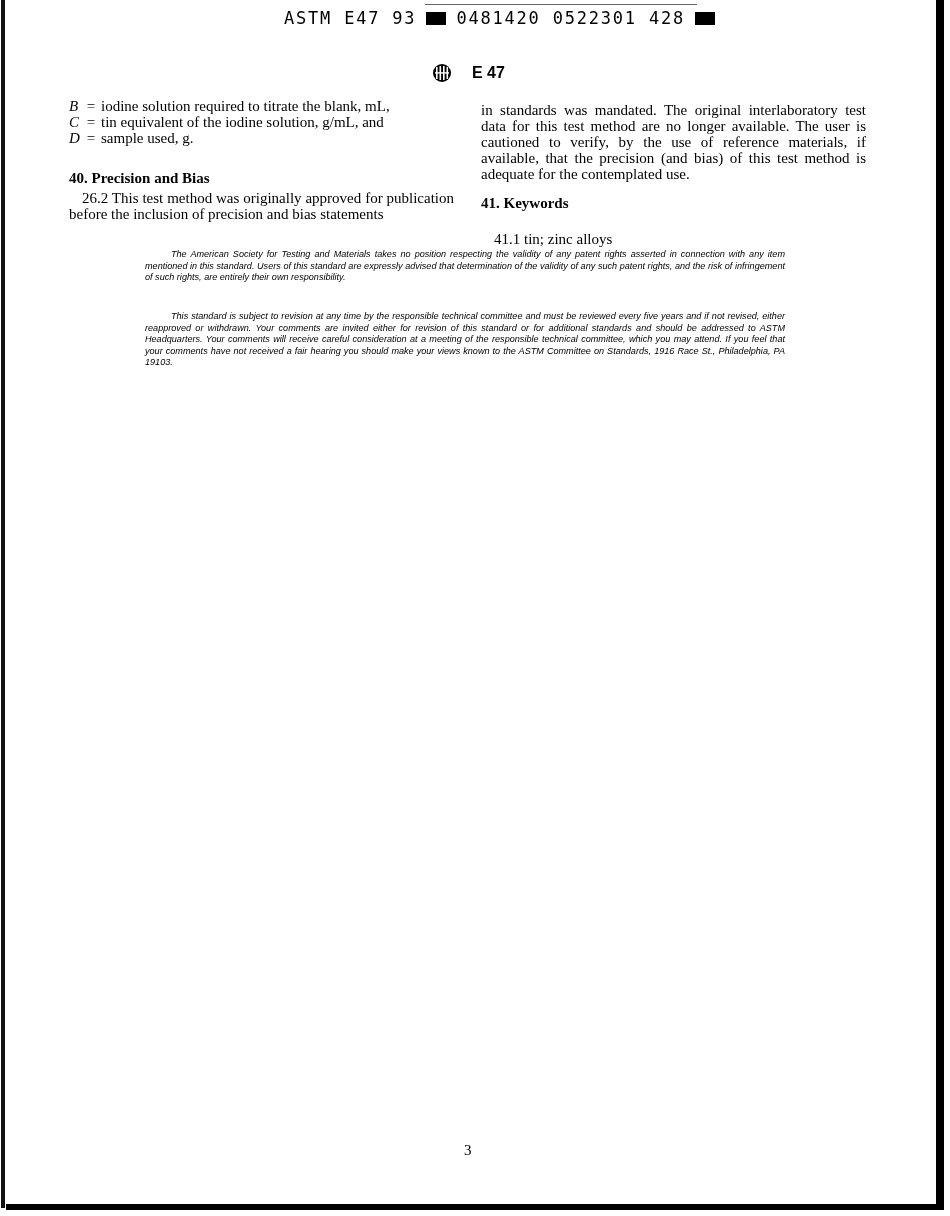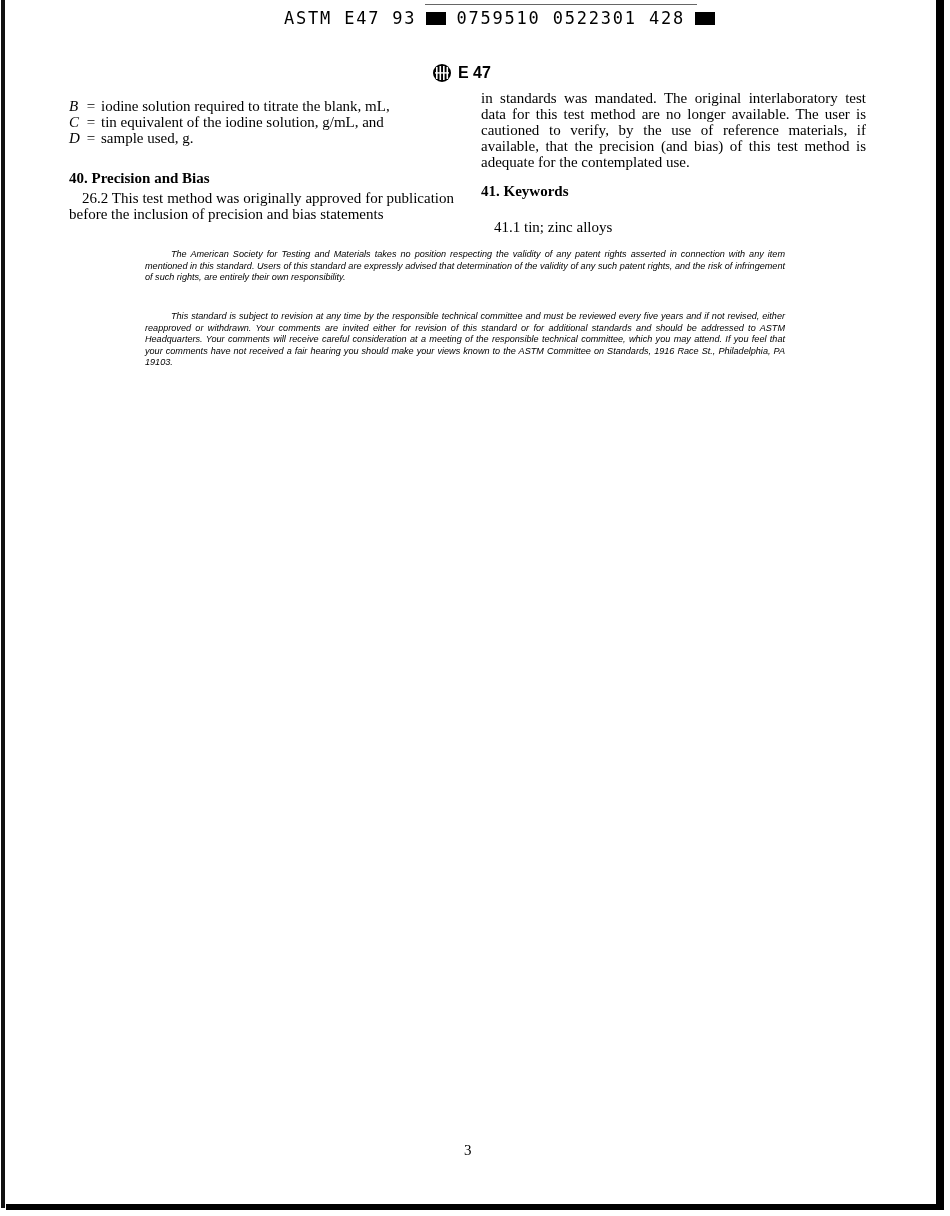--- a/index.html
+++ b/index.html
@@ -7,27 +7,27 @@
   .page { position: absolute; left: 0; top: 0; width: 950px; height: 896px; }
   .border-left { position: absolute; left: 1px; top: 0; width: 4px; height: 1208px; background: #111; }
   .border-right { position: absolute; left: 936px; top: 0; width: 8px; height: 1208px; background: #000; }
   .border-bottom { position: absolute; left: 6px; top: 1204px; width: 938px; height: 6px; background: #000; }
   .top-rule { position: absolute; left: 425px; top: 4px; width: 272px; height: 1px; background: #666; }
 
   .scan-header { position: absolute; left: 284px; top: 7px; height: 22px; display: flex; align-items: center;
     font-family: "DejaVu Sans Mono", monospace; font-size: 17px; letter-spacing: 1.8px; color: #000; white-space: nowrap; }
   .scan-header .blk { display: inline-block; width: 20px; height: 13px; background: #000; margin: 0 10px; }
 
-  .std-title { position: absolute; left: 432px; top: 63px; display: flex; align-items: center; gap: 6px; }
+  .std-title { position: absolute; left: 432px; top: 63px; display: flex; align-items: center; gap: 20px; }
   .logo { width: 20px; height: 20px; }
   .std-code { font-family: "Liberation Sans", sans-serif; font-weight: bold; font-size: 16px; color: #000; }
 
   .serif { font-family: "Liberation Serif", serif; font-size: 15px; line-height: 16px; color: #000; }
   .col-left { position: absolute; left: 69px; top: 98px; width: 385px; }
-  .col-right { position: absolute; left: 481px; top: 90px; width: 385px; }
+  .col-right { position: absolute; left: 481px; top: 102px; width: 385px; }
   .def-row { display: flex; white-space: nowrap; }
   .def-var { font-style: italic; width: 12px; display: inline-block; }
   .def-eq { width: 20px; text-align: center; display: inline-block; }
   .heading { font-weight: bold; margin-top: 24px; }
   .para { text-align: justify; text-indent: 13px; margin-top: 4px; }
   .para-r { text-align: justify; text-align-last: left; }
   .heading-r { font-weight: bold; margin-top: 13px; }
   .kw { text-indent: 13px; margin-top: 20px; }
 
   .notice { position: absolute; left: 145px; width: 640px; font-family: "Liberation Sans", sans-serif;
@@ -43,21 +43,21 @@
 
 <div class="page">
   <div class="border-left"></div>
   <div class="border-right"></div>
   <div class="border-bottom"></div>
   <div class="top-rule"></div>
 
   <div class="scan-header">
     <span>ASTM E47 93</span>
     <span class="blk"></span>
-    <span>0759510</span>
+    <span>0481420</span>
     <span style="display:inline-block;width:12px"></span>
     <span>0522301</span>
     <span style="display:inline-block;width:12px"></span>
     <span>428</span>
     <span class="blk"></span>
   </div>
 
   <div class="std-title">
     <svg class="logo" viewBox="0 0 20 20">
       <circle cx="10" cy="10" r="9" fill="#000"></circle>

